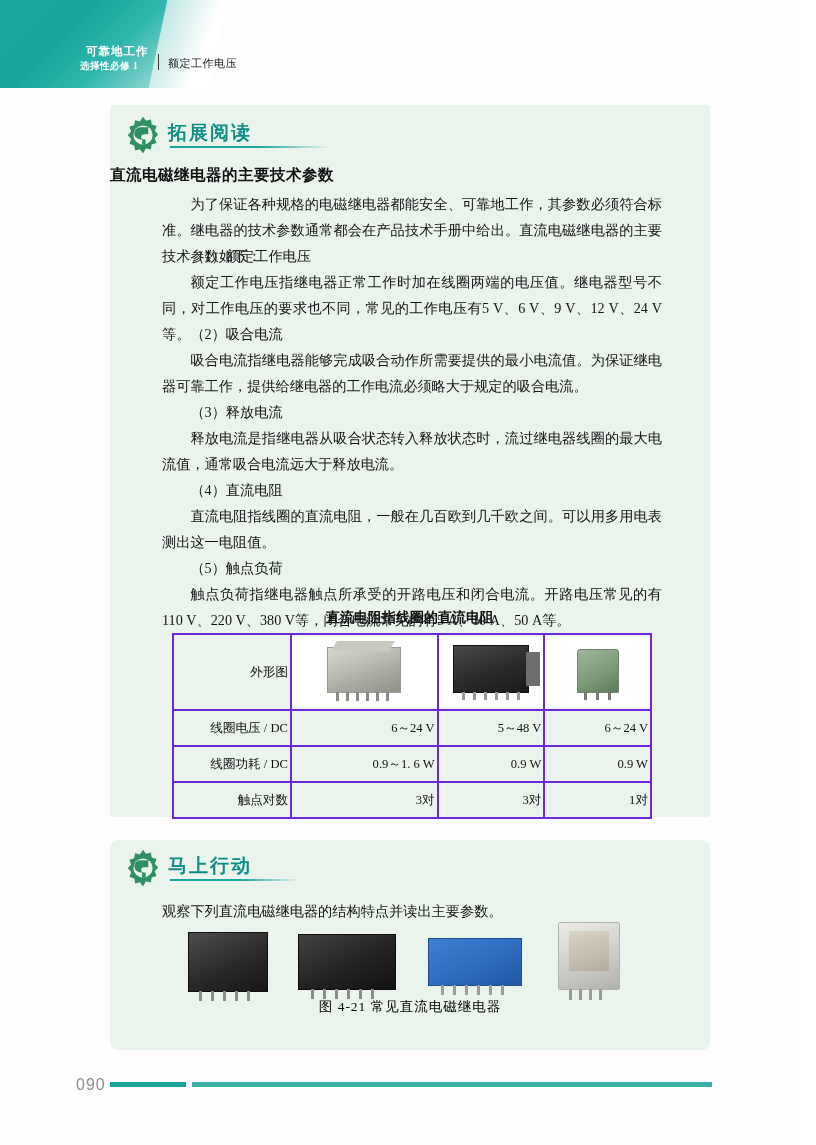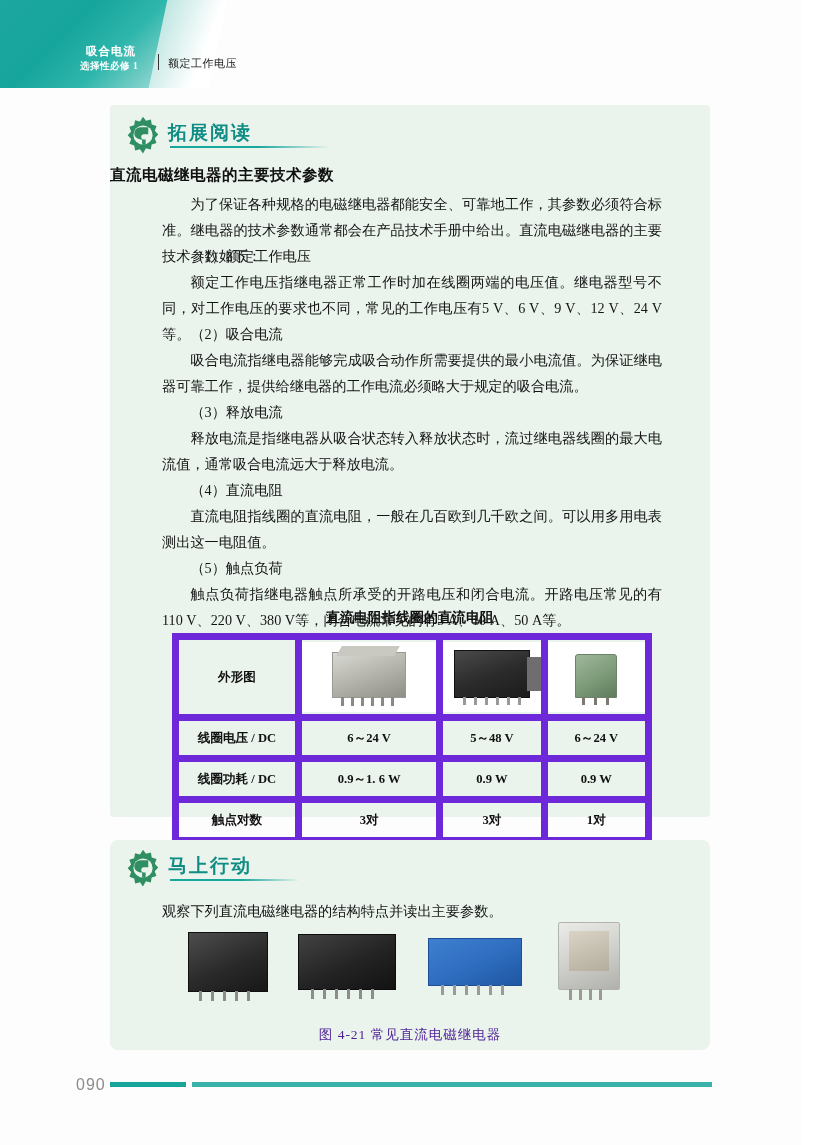--- a/index.html
+++ b/index.html
@@ -93,26 +93,25 @@
     font-size:14px;font-weight:bold;color:#111;
   }
   table.relay{
     position:absolute;left:62px;top:528px;
     border-collapse:collapse;
     width:480px;
     font-size:12.6px;
     color:#111;
   }
   table.relay td{
-    border:7px solid #6d28d9;
-    text-align:center;
+    border:2px solid #6d28d9;
+    text-align:right;
     vertical-align:middle;
     padding:5px 2px;
     height:24px;
-    font-weight:bold;
   }
   table.relay td.lbl{ width:112px; }
   table.relay td.photo{ height:74px; padding:0; }
   .two-line span{ display:block; line-height:17px; }
 
   
   .ph{
     position:relative;width:100%;height:70px;overflow:hidden;
     background:#ffffff;
   }
@@ -161,22 +160,22 @@
     background:#eaf4ed;border-radius:8px;
   }
   .act-badge{
     position:absolute;left:122px;top:845px;width:220px;height:44px;
   }
   .act-text{
     position:absolute;left:52px;top:58px;width:520px;
     font-size:14.2px;line-height:26px;color:#141414;
   }
   .figcap{
-    position:absolute;left:0;top:186px;width:600px;text-align:center;
-    font-size:13.5px;color:#4c1d95;letter-spacing:1px;
+    position:absolute;left:0;top:158px;width:600px;text-align:center;
+    font-size:13.5px;color:#000000;letter-spacing:1px;
   }
   .photo-row{
     position:absolute;left:60px;top:78px;width:490px;height:92px;
   }
   .p1{
     position:absolute;left:18px;top:14px;width:78px;height:58px;
     background:linear-gradient(155deg,#4d4d4d 0%,#2a2a2a 55%,#171717 100%);
     border:1px solid #101010;
   }
   .p1:after{
@@ -234,21 +233,21 @@
     position:absolute;right:0;top:0;width:14px;height:1145px;background:#ffffff;
   }
 </style>
 </head>
 <body>
 
 <div class="page">
 
   <div class="header">
     <div class="header-band"></div>
-    <div class="hdr-title">吸合电流</div>
+    <div class="hdr-title">可靠地工作</div>
     <div class="hdr-sub">选择性必修 1</div>
     <div class="hdr-divider"></div>
     <div class="hdr-chapter">额定工作电压</div>
   </div>
 
   <div class="read-box">
 
     <div class="rb-title">直流电磁继电器的主要技术参数</div>
 
     <div class="body-text indent" style="top:86px;">为了保证各种规格的电磁继电器都能安全、可靠地工作，其参数必须符合标准。继电器的技术参数通常都会在产品技术手册中给出。直流电磁继电器的主要技术参数如下：</div>

